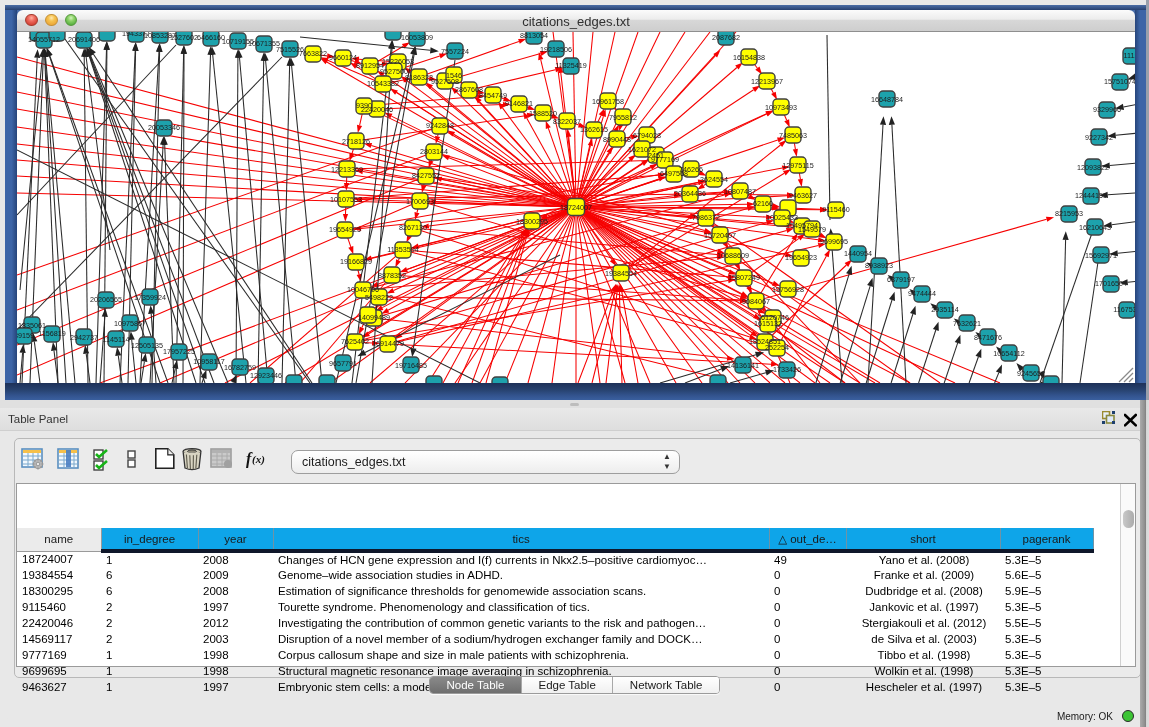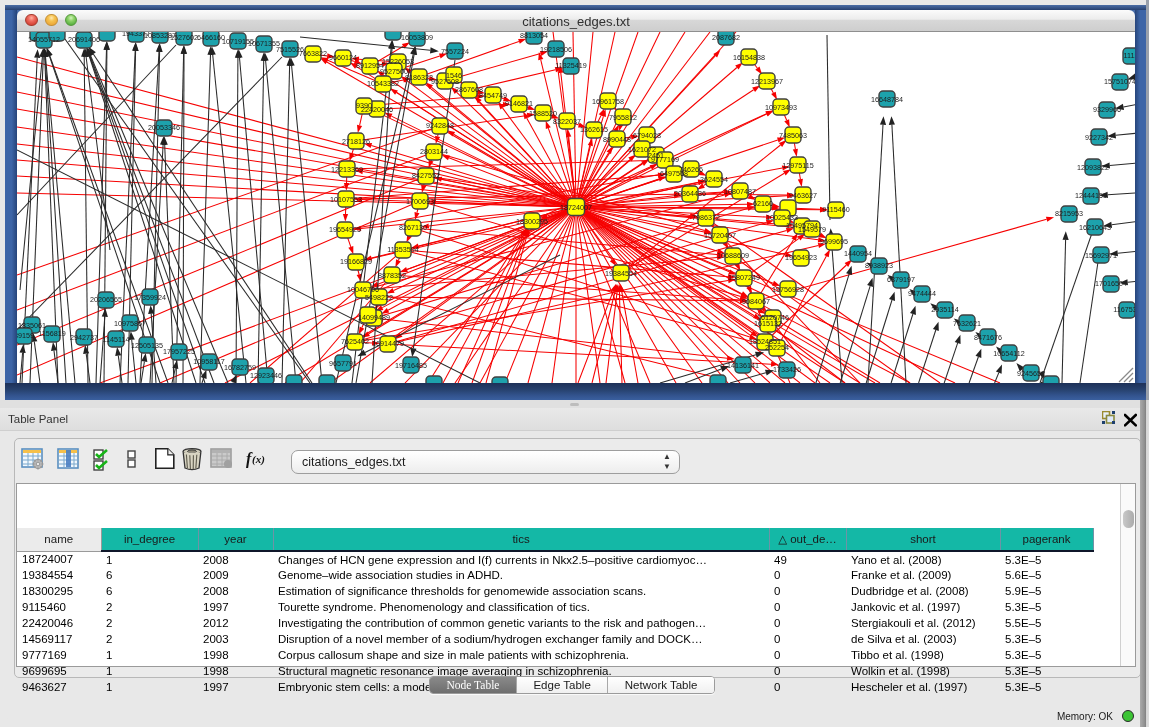--- a/index.html
+++ b/index.html
@@ -37,32 +37,32 @@
 .panel { position:absolute; left:14px; top:38px; width:1127px; height:240px;
   background:#ebebeb; border:1px solid #b8b8b8; border-radius:5px; }
 .toolbar { position:absolute; left:0px; top:5px; height:34px; width:1100px; }
 .combo { position:absolute; left:276px; top:11px; width:389px; height:24px;
   background:linear-gradient(180deg,#ffffff,#ededed); border:1px solid #9d9d9d; border-radius:7px;
   font-size:12.5px; color:#1c1c1c; line-height:22px; padding-left:10px; }
 .combo .arr { position:absolute; right:8px; top:1px; font-size:8px; color:#333; line-height:10px; text-align:center; }
 .tblwrap { position:absolute; left:1px; top:44px; width:1120px; height:184px; background:#fff; border:1px solid #9a9a9a; }
 table.tb { border-collapse:collapse; table-layout:fixed; width:1076px; font-size:11.5px; color:#000;margin-top:44px; }
 table.tb th { height:23px; font-weight:normal; font-size:11.5px; color:#1a1a1a; text-align:center;
-  background:#14b8a6; border-right:1px solid #6f93a6; border-bottom:2px solid #0f172a; overflow:hidden; white-space:nowrap; }
+  background:#0ea5e9; border-right:1px solid #6f93a6; border-bottom:4px solid #0f172a; overflow:hidden; white-space:nowrap; }
 table.tb th.first { background:#ebebeb; border-right:1px solid #9a9a9a; border-bottom:1px solid #9a9a9a; }
 table.tb td { height:16px; padding:0 3px 0 5px; overflow:hidden; white-space:nowrap; }
-table.tb td.ctr { text-align:left; }
+table.tb td.ctr { text-align:center; }
 .vsb { position:absolute; right:0px; top:0px; width:15px; height:182px; background:#fafafa; border-left:1px solid #d0d0d0; }
 .vsb .thumb { position:absolute; left:2px; top:26px; width:11px; height:18px; background:linear-gradient(90deg,#c9c9c9,#ababab); border-radius:6px; }
 .tabs { position:absolute; left:414px; top:237px; height:18px; display:flex;
   border:1px solid #9b9b9b; border-radius:4px; overflow:hidden; background:#fff;
   box-shadow:0 1px 1px rgba(255,255,255,.8); }
 .tabs .seg { font-size:11.5px; padding:0 16.5px; line-height:17px; color:#1a1a1a;
   background:linear-gradient(180deg,#ffffff,#f0f0f0); border-right:1px solid #a8a8a8; }
-.tabs .seg.on { background:linear-gradient(180deg,#8a8a8a,#6e6e6e); color:#fff;font-family:Liberation Serif, serif; }
+.tabs .seg.on { background:linear-gradient(180deg,#8a8a8a,#6e6e6e); color:#fff; }
 .tabs .seg:last-child { border-right:none; }
 .mem { position:absolute; right:36px; top:311px; font-size:10px; color:#1a1a1a; }
 .memdot { position:absolute; right:15px; top:310px; width:12px; height:12px; border-radius:50%;
   background:#3cc435; border:1.2px solid #2a2a2a; }
 .edge-rt { position:absolute; left:1146px; top:0; width:3px; height:400px; background:#99a0ab; }
 .edge-rb { position:absolute; left:1140px; top:400px; width:9px; height:327px; background:linear-gradient(90deg,#ababab 0%,#8d8d8d 55%,#7f7f7f 66%,#d6d6d6 70%,#dedede 100%); }
 
 .ic-float { position:absolute; right:34px; top:3px; width:13px; height:13px; }
 .ic-close { position:absolute; right:12px; top:4.5px; width:13px; height:14px; }
 </style>

